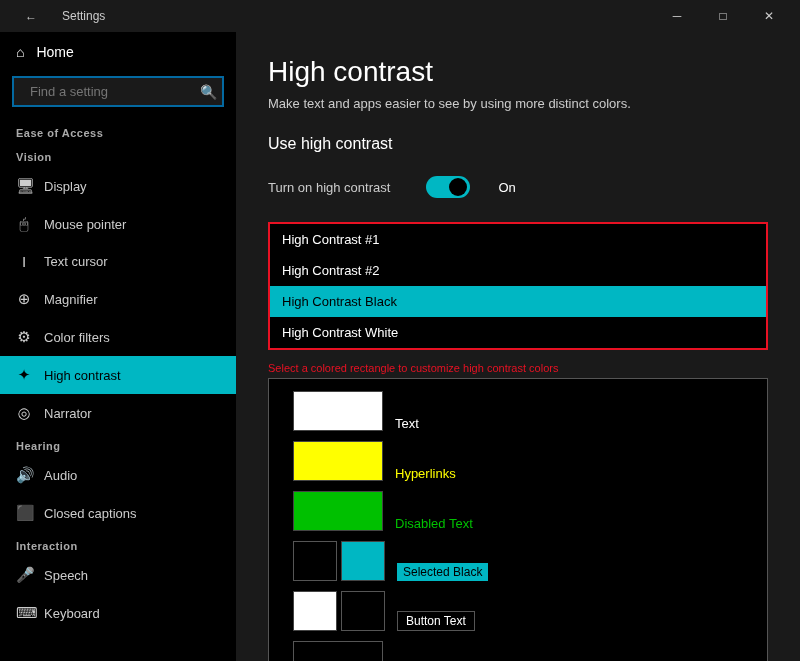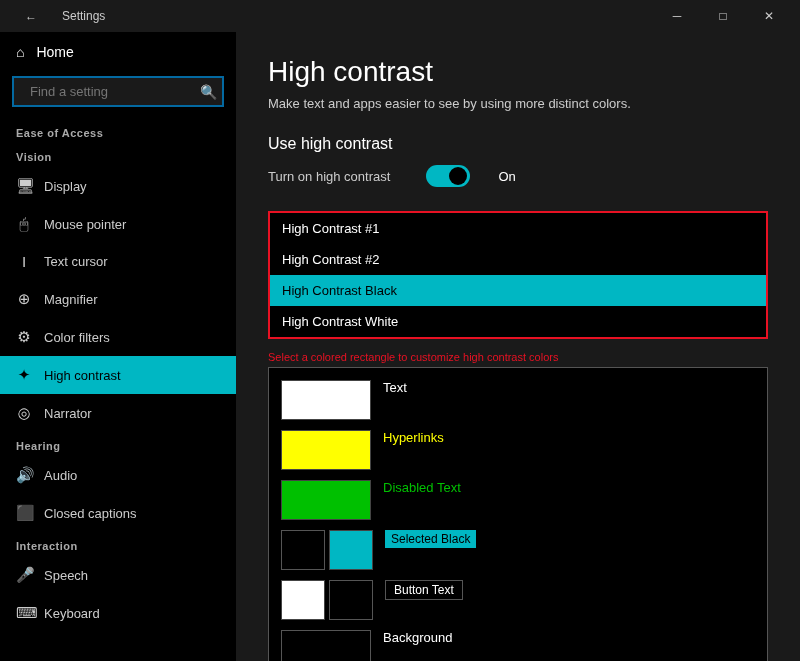--- a/index.html
+++ b/index.html
@@ -140,21 +140,21 @@
     }
     .page-subtitle {
       font-size: 13px;
       color: #ccc;
       margin-bottom: 24px;
     }
     .section-title {
       font-size: 16px;
       font-weight: 400;
       color: #fff;
-      margin-bottom: 12px;
+      margin-bottom: 23px;
     }
     .toggle-row {
       display: flex;
       align-items: center;
       gap: 28px;
       margin-bottom: 24px;
     }
     .toggle {
       width: 44px;
       height: 22px;
@@ -204,23 +204,24 @@
 
     
     .color-swatches-box {
       border: 1px solid #555;
       padding: 12px;
       margin-bottom: 16px;
       background: #000;
     }
     .swatch-row {
       display: flex;
-      align-items: flex-start;
+      align-items: flex-end;
       margin-bottom: 10px;
       gap: 12px;
+      margin-left: 12px;
     }
     .swatch {
       width: 90px;
       height: 40px;
       cursor: pointer;
       border: 1px solid #444;
       flex-shrink: 0;
     }
     .swatch.white { background: #fff; }
     .swatch.yellow { background: #ffff00; }

